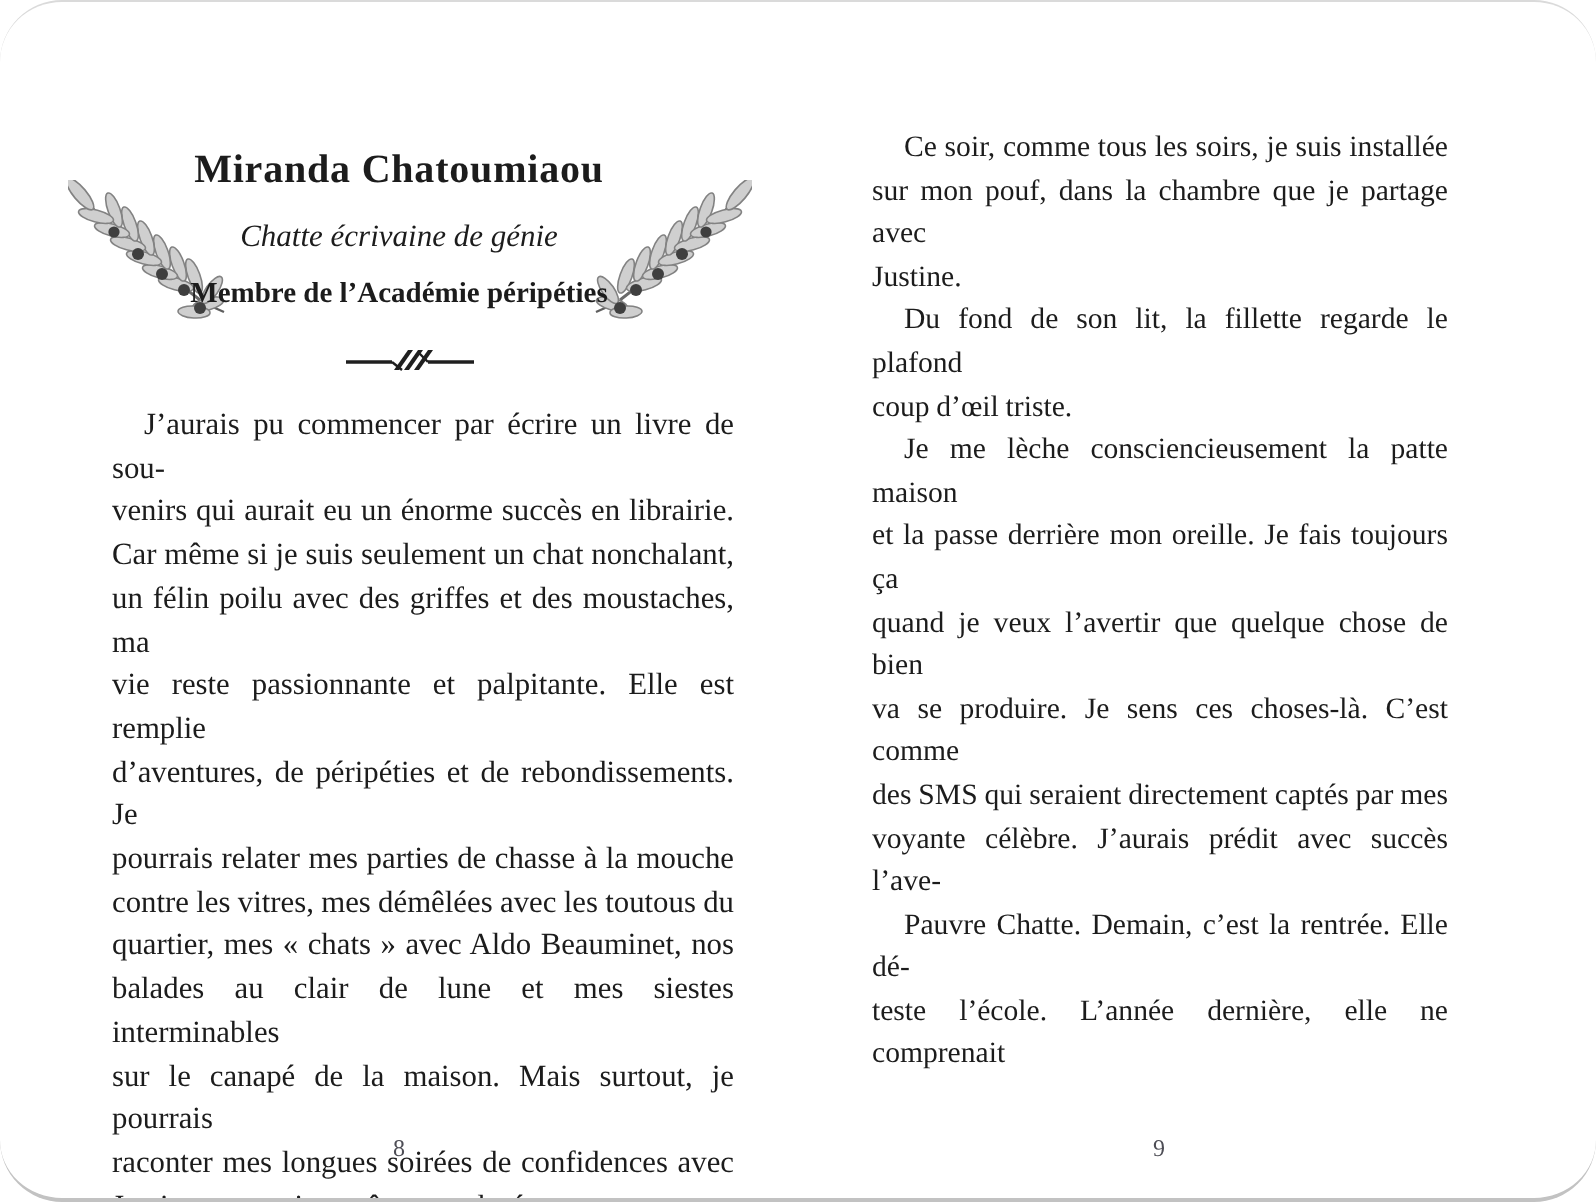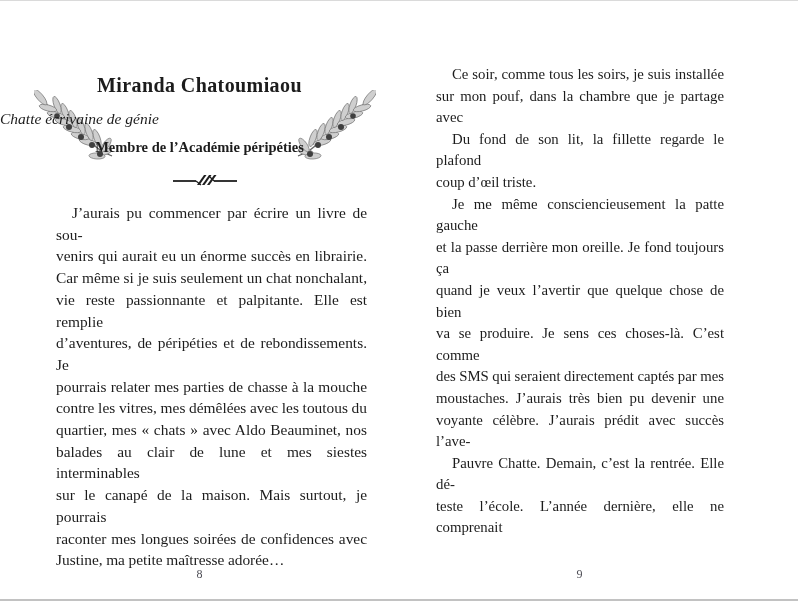--- a/index.html
+++ b/index.html
@@ -7,35 +7,36 @@
     position: relative;
     width: 798px;
     height: 601px;
     background: #ffffff;
     box-sizing: border-box;
     border-top: 1px solid #dadada;
     border-bottom: 2px solid #c2c2c2;
     font-family: "Liberation Serif", "DejaVu Serif", serif;
     color: #1c1c1c;
     overflow: hidden;
+    border-radius: 31px;
   }
   .page { position: absolute; top: 0; width: 399px; height: 100%; }
   .page-left  { left: 0; }
   .page-right { left: 380px; }
 
   
   .chapter-header { position: absolute; left: 0; top: 0; width: 399px; }
   .author-name {
     position: absolute; left: 0; top: 73px; width: 399px;
     margin: 0; text-align: center;
     font-size: 20px; font-weight: bold; letter-spacing: 0.4px;
   }
   .author-subtitle {
     position: absolute; left: 0; top: 109px; width: 399px;
-    font-style: italic; font-size: 15.5px;
+    text-align: center; font-style: italic; font-size: 15.5px;
   }
   .author-affiliation {
     position: absolute; left: 0; top: 138px; width: 399px;
     text-align: center; font-weight: bold; font-size: 14.5px;
   }
   .branch { position: absolute; top: 89px; width: 80px; height: 70px; }
   .branch-left  { left: 34px; transform: scaleX(-1); }
   .branch-right { left: 296px; }
   .divider { position: absolute; left: 172px; top: 171px; width: 66px; height: 16px; }
 
@@ -145,52 +146,53 @@
         <path d="M30,13 L37,3 L39.5,3 L32.5,13 Z" fill="#1f1f1f"></path>
         <path d="M35,13 L42,3 L44.5,3 L37.5,13 Z" fill="#1f1f1f"></path>
       </svg>
     </div>
 
     <div class="body-text body-left">
         <div class="para">
           <div class="line para-start">J’aurais pu commencer par écrire un livre de sou-</div>
           <div class="line">venirs qui aurait eu un énorme succès en librairie.</div>
           <div class="line">Car même si je suis seulement un chat nonchalant,</div>
+          <div class="line">un félin poilu avec des griffes et des moustaches, ma</div>
           <div class="line">vie reste passionnante et palpitante. Elle est remplie</div>
           <div class="line">d’aventures, de péripéties et de rebondissements. Je</div>
           <div class="line">pourrais relater mes parties de chasse à la mouche</div>
           <div class="line">contre les vitres, mes démêlées avec les toutous du</div>
           <div class="line">quartier, mes « chats » avec Aldo Beauminet, nos</div>
           <div class="line">balades au clair de lune et mes siestes interminables</div>
           <div class="line">sur le canapé de la maison. Mais surtout, je pourrais</div>
           <div class="line">raconter mes longues soirées de confidences avec</div>
           <div class="line para-end">Justine, ma petite maîtresse adorée…</div>
         </div>
       </div>
 
     <div class="folio">8</div>
   </div>
 
   <div class="page page-right">
     <div class="body-text body-right">
         <div class="para">
           <div class="line para-start">Ce soir, comme tous les soirs, je suis installée</div>
           <div class="line">sur mon pouf, dans la chambre que je partage avec</div>
+          <div class="line para-end">Justine.</div>
         </div>
         <div class="para">
           <div class="line para-start">Du fond de son lit, la fillette regarde le plafond</div>
           <div class="line para-end">coup d’œil triste.</div>
         </div>
         <div class="para">
-          <div class="line para-start">Je me même consciencieusement la patte gauche</div>
-          <div class="line">et la passe derrière mon oreille. Je fond toujours ça</div>
+          <div class="line para-start">Je me lèche consciencieusement la patte maison</div>
+          <div class="line">et la passe derrière mon oreille. Je fais toujours ça</div>
           <div class="line">quand je veux l’avertir que quelque chose de bien</div>
           <div class="line">va se produire. Je sens ces choses-là. C’est comme</div>
           <div class="line">des SMS qui seraient directement captés par mes</div>
-          <div class="line">moustaches. J’aurais très bien pu devenir une</div>
           <div class="line">voyante célèbre. J’aurais prédit avec succès l’ave-</div>
         </div>
         <div class="para">
           <div class="line para-start">Pauvre Chatte. Demain, c’est la rentrée. Elle dé-</div>
           <div class="line">teste l’école. L’année dernière, elle ne comprenait</div>
         </div>
       </div>
 
     <div class="folio">9</div>
   </div>

